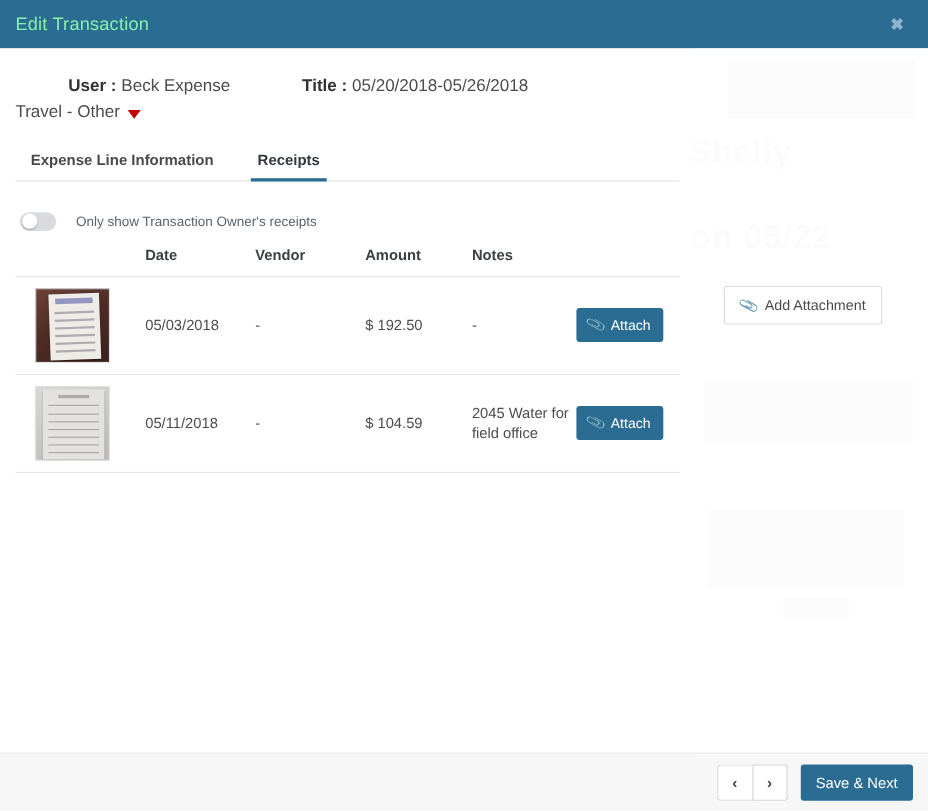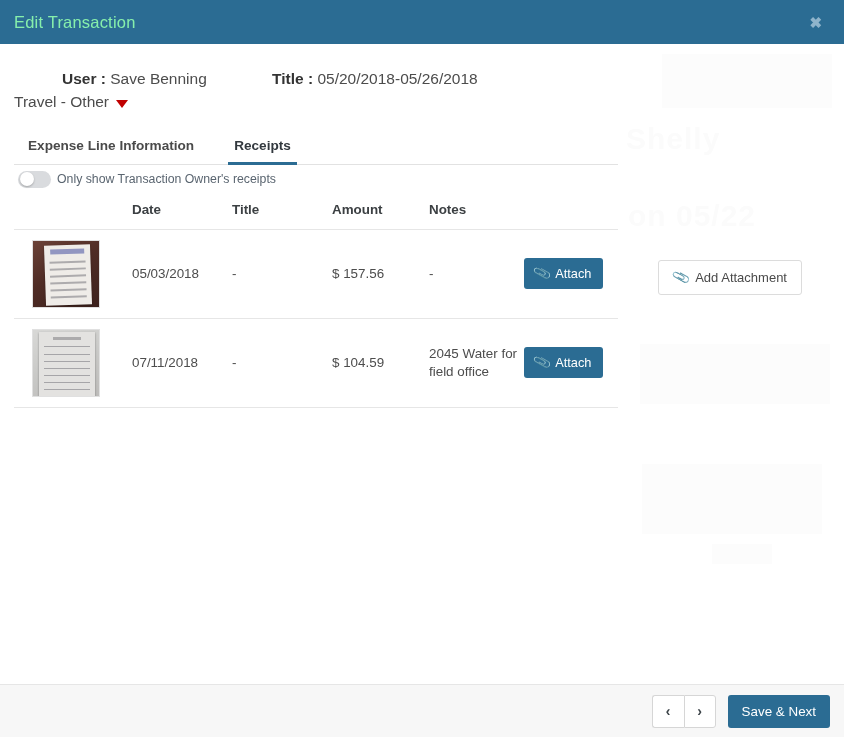--- a/index.html
+++ b/index.html
@@ -112,22 +112,22 @@
   }
   .tab.active {
     color: #32383e;
     border-bottom-color: #2b6c93;
   }
 
   
   .toggle-row {
     display: flex;
     align-items: center;
-    gap: 6px;
-    margin-top: 6px;
+    gap: 18px;
+    margin-top: 28px;
     padding-left: 4px;
   }
   .toggle {
     width: 33px;
     height: 17px;
     border-radius: 9px;
     background: #d9dbde;
     position: relative;
     cursor: pointer;
     flex: 0 0 auto;
@@ -321,21 +321,21 @@
     <div class="modal-title">Edit Transaction</div>
     <div class="close-btn">✖</div>
   </div>
 
   <div class="modal-body">
 
     <div class="content-left">
 
       <div class="meta-line">
         <span class="lbl">User :</span>
-        <span>Save Benning</span>
+        <span>Beck Expense</span>
         &nbsp;&nbsp;
         <span class="lbl">Title :</span>
         <span>05/20/2018-05/26/2018</span>
       </div>
       <div class="meta-line2">
         <span>Travel - Other</span>
         <span class="red-caret"></span>
       </div>
 
       <div class="tabs">
@@ -348,21 +348,21 @@
           <div class="knob"></div>
         </div>
         <div class="toggle-label">Only show Transaction Owner's receipts</div>
       </div>
 
       <table class="receipt-table">
         <thead>
           <tr>
             <th class="col-thumb"></th>
             <th class="col-date">Date</th>
-            <th class="col-vendor">Title</th>
+            <th class="col-vendor">Vendor</th>
             <th class="col-amount">Amount</th>
             <th class="col-notes">Notes</th>
             <th class="col-action"></th>
           </tr>
         </thead>
         <tbody>
 
           <tr>
             <td>
               <div class="thumb thumb-a">
@@ -372,21 +372,21 @@
                   <div class="ln" style="top:23px"></div>
                   <div class="ln" style="top:30px"></div>
                   <div class="ln" style="top:37px"></div>
                   <div class="ln" style="top:44px"></div>
                   <div class="ln" style="top:51px"></div>
                 </div>
               </div>
             </td>
             <td>05/03/2018</td>
             <td>-</td>
-            <td>$ 157.56</td>
+            <td>$ 192.50</td>
             <td class="notes-cell">-</td>
             <td>
               <button class="btn-attach">
                 <span class="clip">📎</span>
                 <span>Attach</span>
               </button>
             </td>
           </tr>
 
           <tr>
@@ -397,21 +397,21 @@
                   <div class="ln" style="top:14px"></div>
                   <div class="ln" style="top:22px"></div>
                   <div class="ln" style="top:29px"></div>
                   <div class="ln" style="top:36px"></div>
                   <div class="ln" style="top:43px"></div>
                   <div class="ln" style="top:50px"></div>
                   <div class="ln" style="top:57px"></div>
                 </div>
               </div>
             </td>
-            <td>07/11/2018</td>
+            <td>05/11/2018</td>
             <td>-</td>
             <td>$ 104.59</td>
             <td class="notes-cell">2045 Water for field office</td>
             <td>
               <button class="btn-attach">
                 <span class="clip">📎</span>
                 <span>Attach</span>
               </button>
             </td>
           </tr>

